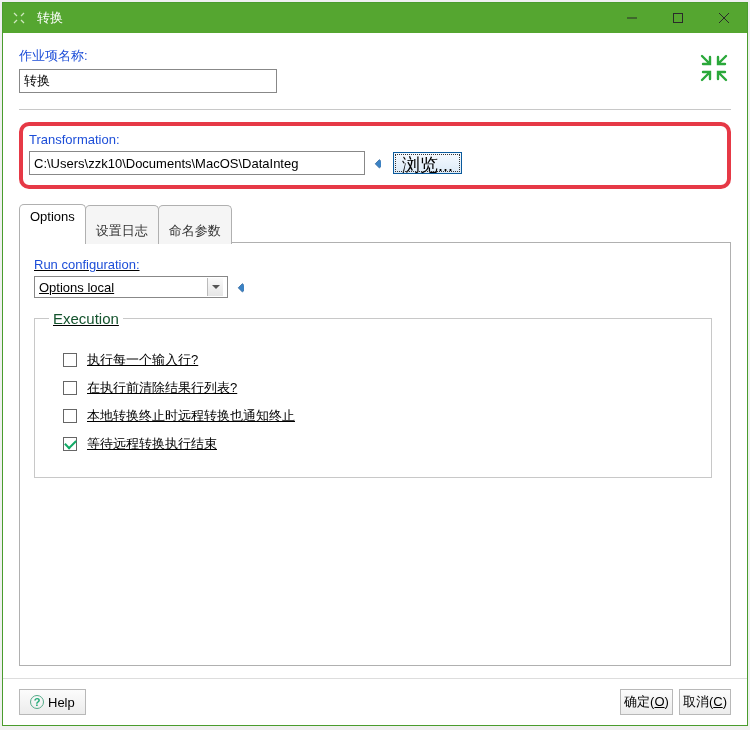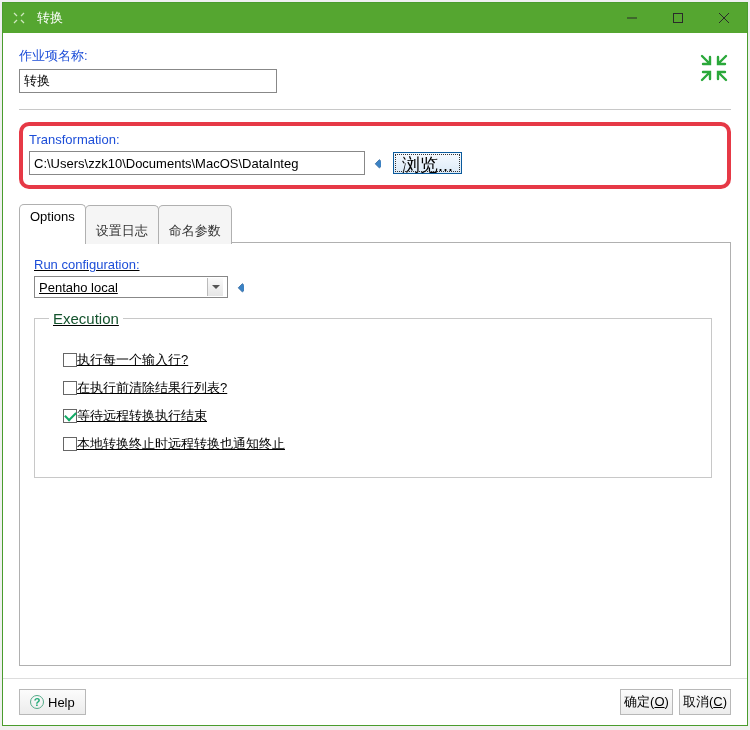--- a/index.html
+++ b/index.html
@@ -28,21 +28,21 @@
 .tabs { display: flex; border-bottom: 1px solid #b0b0b0; margin-top: 4px; }
 .tab { padding: 4px 10px 4px 10px; border: 1px solid #b0b0b0; border-bottom: none; background: #fff; margin-right: -1px; position: relative; top: 1px; border-top-left-radius: 5px; border-top-right-radius: 5px; }
 .tab.active { background: #fff; z-index: 2; }
 .tab.inactive { background: #f5f5f5; color: #333; top: 2px; padding-top: 16px; }
 .tab-content { border: 1px solid #b0b0b0; border-top: none; padding: 14px 18px 14px 14px; flex: 1; text-decoration: underline; }
 .runcfg-row { display: flex; align-items: center; gap: 4px; margin-top: 4px; margin-bottom: 12px; }
 .select { width: 194px; height: 22px; border: 1px solid #888; display: flex; align-items: center; padding: 0 4px; justify-content: space-between; background: #fff; }
 .select-arrow { width: 16px; height: 18px; border-left: 1px solid #bbb; display: flex; align-items: center; justify-content: center; background: linear-gradient(#fafafa,#e6e6e6); }
 fieldset.exec { border: 1px solid #c8c8c8; padding: 14px 14px 14px 14px; }
 fieldset.exec legend { padding: 0 4px; font-size: 15px; color: #14532d; }
-.check-row { display: flex; align-items: center; gap: 0; margin: 10px 0 10px 14px; }
+.check-row { display: flex; align-items: center; gap: 10px; margin: 10px 0 10px 14px; }
 .checkbox { width: 14px; height: 14px; border: 1px solid #666; display: inline-flex; align-items: center; justify-content: center; background: #fff; }
 .checkbox.checked::after { content: ''; width: 9px; height: 5px; border-left: 2px solid #1a6; border-bottom: 2px solid #1a6; transform: rotate(-45deg) translate(1px,-1px); }
 .footer { display: flex; align-items: center; padding: 10px 16px; border-top: 1px solid #ddd; }
 .help-btn { display: flex; align-items: center; gap: 4px; border: 1px solid #b8b8b8; background: linear-gradient(#fcfcfc,#ececec); height: 26px; padding: 0 10px; }
 .help-btn .qmark { width: 14px; height: 14px; border: 1px solid #5a8; border-radius: 50%; display: flex; align-items: center; justify-content: center; color: #2a7; font-size: 11px; font-weight: bold; }
 .footer-spacer { flex: 1; }
 .dlg-btn { border: 1px solid #b8b8b8; background: linear-gradient(#fcfcfc,#ececec); height: 26px; padding: 0 3px; margin-left: 6px; }
 .underline { text-decoration: underline; }
 .tab-area { display: flex; flex-direction: column; flex: 1; }
 </style>
@@ -119,21 +119,21 @@
     <div class="tab-area">
       <div class="tabs">
         <div class="tab active">Options</div>
         <div class="tab inactive">设置日志</div>
         <div class="tab inactive">命名参数</div>
       </div>
       <div class="tab-content">
         <div class="field-label">Run configuration:</div>
         <div class="runcfg-row">
           <div class="select">
-            <span>Pentaho local</span>
+            <span>Options local</span>
             <span class="select-arrow">
               <svg width="8" height="5" viewBox="0 0 8 5">
                   <path d="M0 0 L4 4 L8 0 Z" fill="#555"></path>
                 </svg>
             </span>
           </div>
           <span class="diamond">
             <svg viewBox="0 0 11 11">
                 <rect x="5.5" y="0" width="6" height="6" transform="rotate(45 5.5 5.5)" fill="#3b82c4" stroke="#1a4e86" stroke-width="0.5"></rect>
               </svg>
@@ -145,26 +145,26 @@
           <div id="checks-container">
               <div class="check-row">
                 <span class="checkbox"></span>
                 <span>执行每一个输入行?</span>
               </div>
               <div class="check-row">
                 <span class="checkbox"></span>
                 <span>在执行前清除结果行列表?</span>
               </div>
               <div class="check-row">
+                <span class="checkbox"></span>
+                <span>本地转换终止时远程转换也通知终止</span>
+              </div>
+              <div class="check-row">
                 <span class="checkbox checked"></span>
                 <span>等待远程转换执行结束</span>
-              </div>
-              <div class="check-row">
-                <span class="checkbox"></span>
-                <span>本地转换终止时远程转换也通知终止</span>
               </div>
             </div>
         </fieldset>
       </div>
     </div>
 
   </div>
 
   <div class="footer">
     <button class="help-btn">

